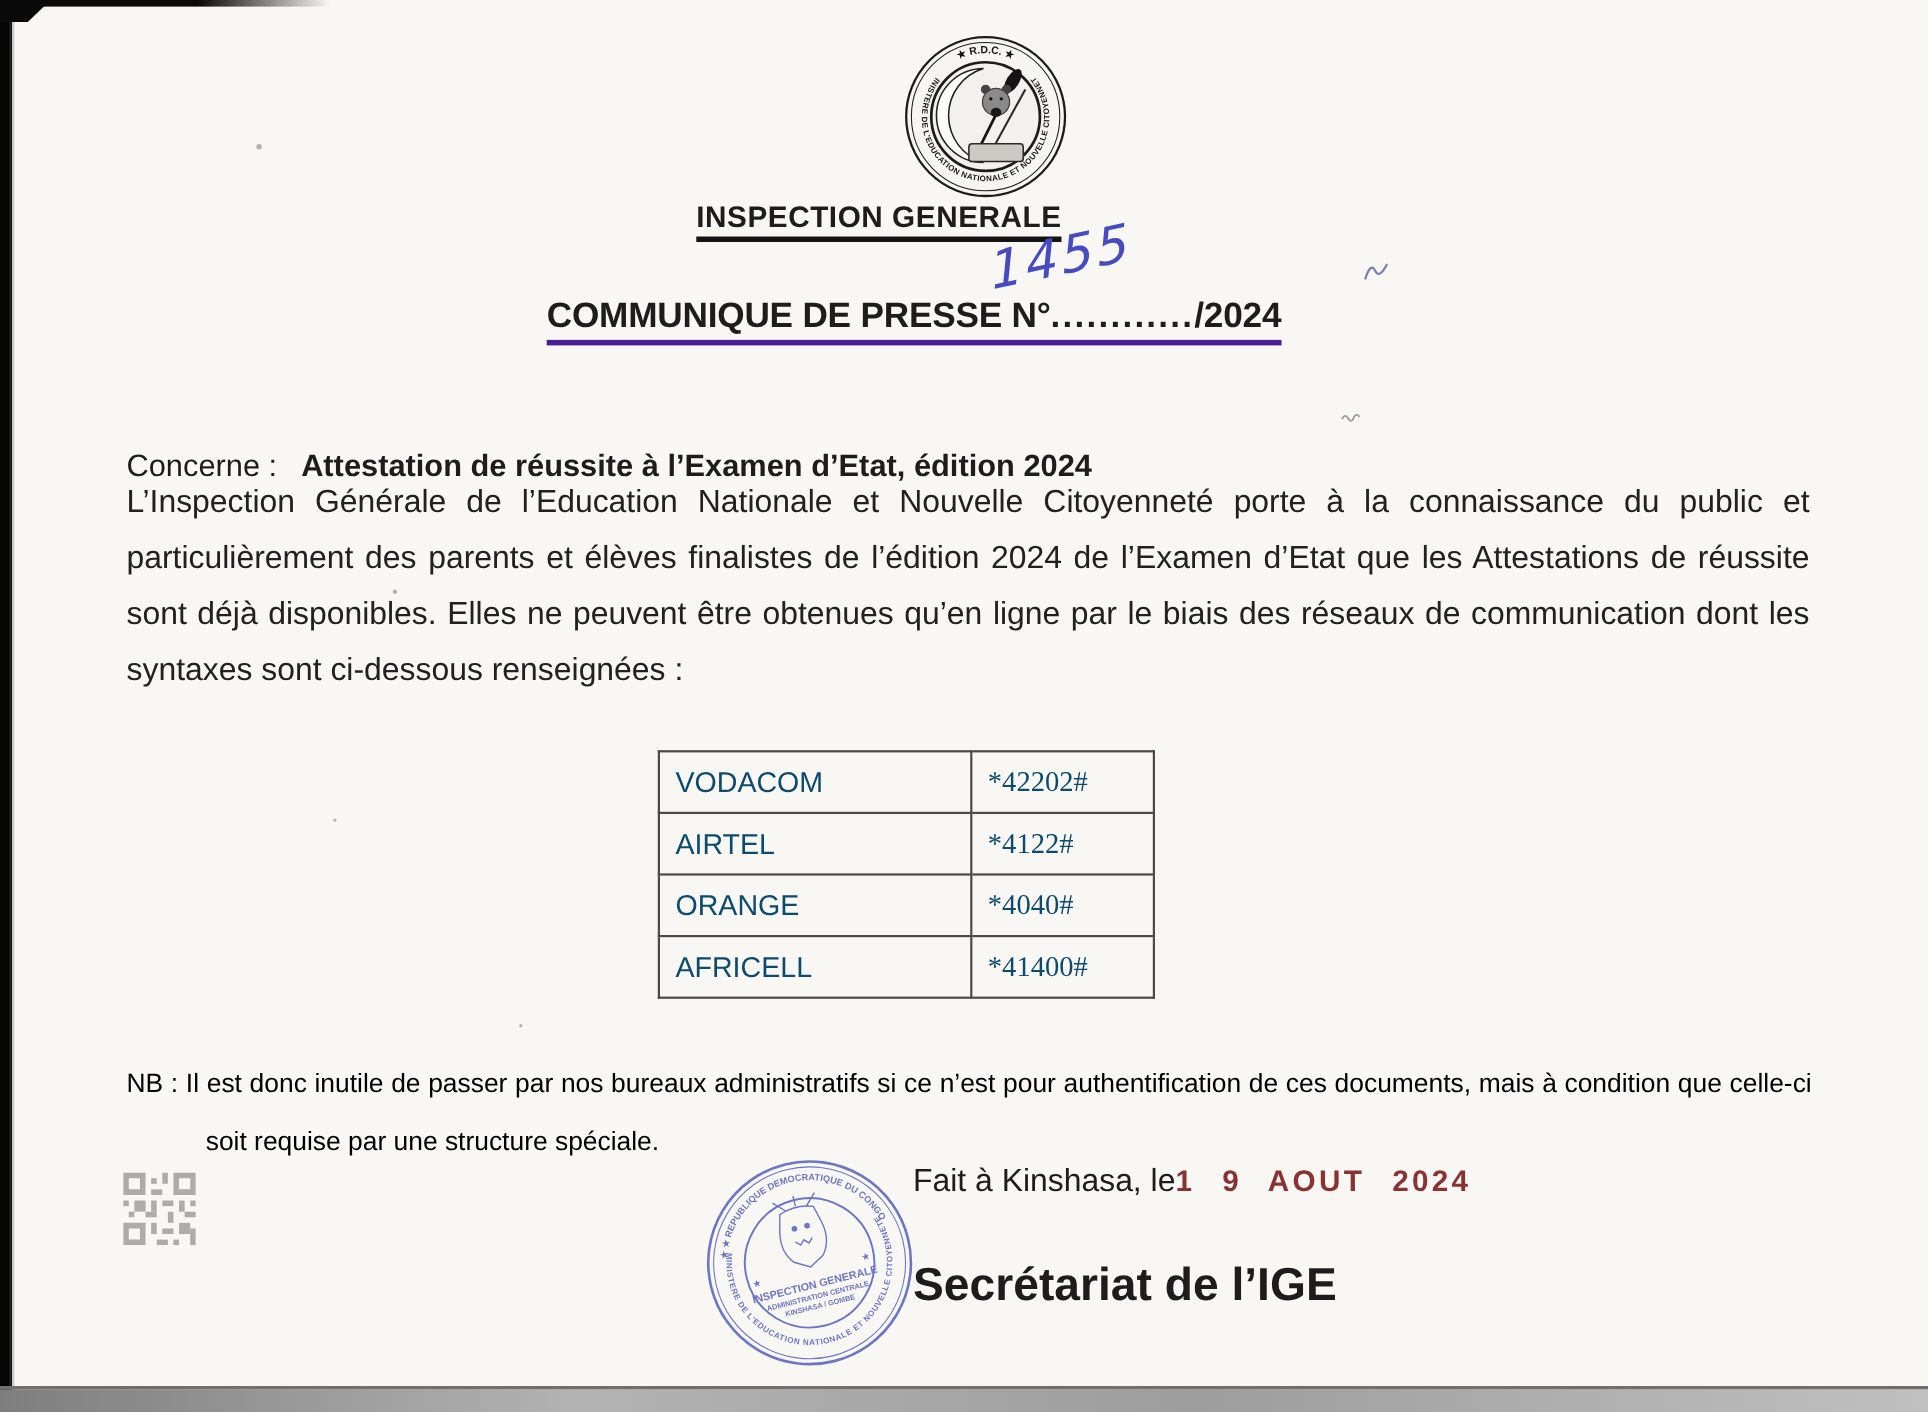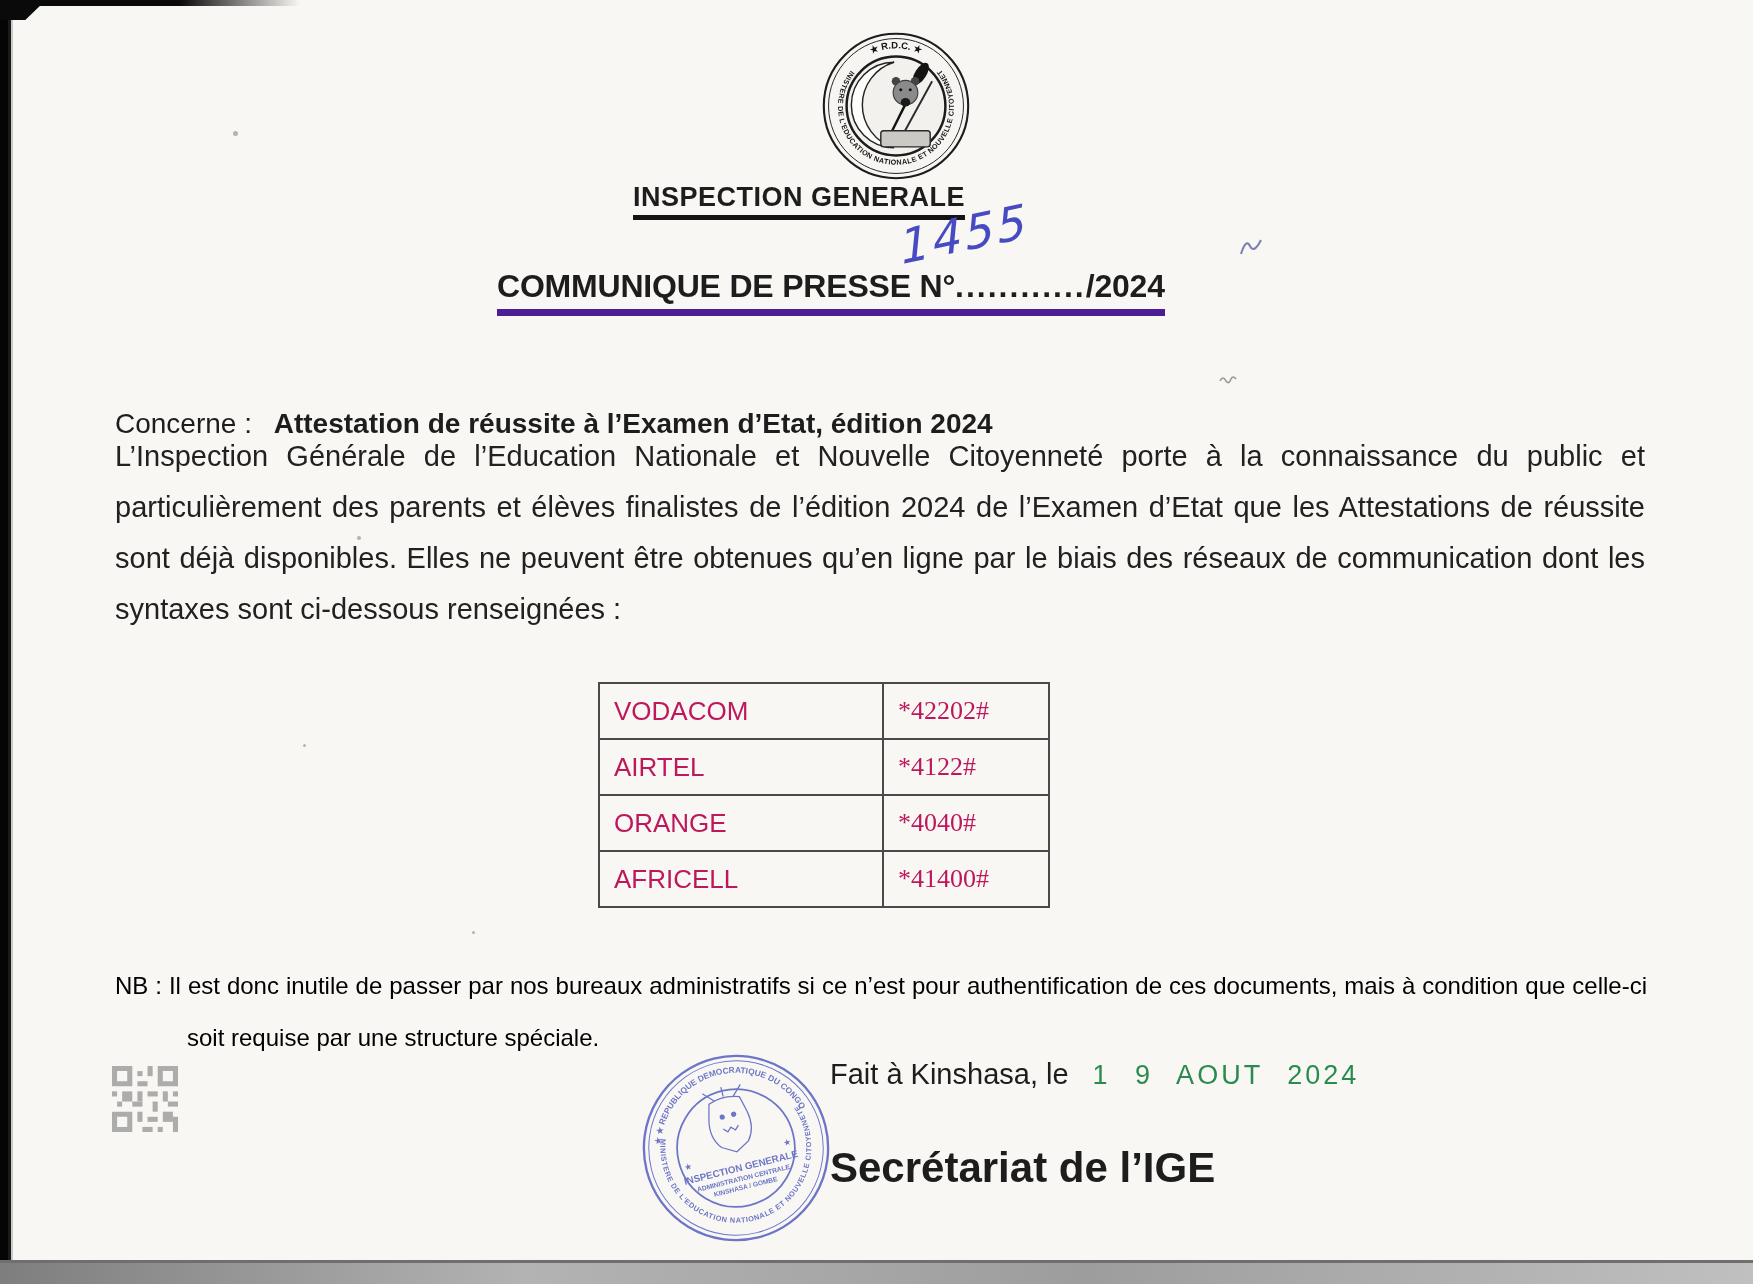--- a/index.html
+++ b/index.html
@@ -37,21 +37,21 @@
 
   .org-title{
     left:633px;top:182px;
     font-size:27px;font-weight:800;letter-spacing:.5px;
     padding-bottom:2px;border-bottom:5px solid #141414;
     white-space:nowrap;
   }
   .press-title{
     left:497px;top:268px;
     font-size:32px;font-weight:800;letter-spacing:-.2px;
-    padding-bottom:4px;border-bottom:7px solid #4c1d95;
+    padding-bottom:4px;border-bottom:5px solid #4c1d95;
     white-space:nowrap;
   }
   .press-title .dots{letter-spacing:2px;}
   .handwritten{
     left:903px;top:220px;
     font-family:"DejaVu Sans",sans-serif;
     font-style:italic;font-size:47px;letter-spacing:3px;
     color:var(--pen-blue);
     transform:rotate(-12deg) skewX(-7deg);
     transform-origin:left bottom;
@@ -64,39 +64,39 @@
   .body-par{
     left:115px;top:402px;width:1530px;
     font-size:29px;line-height:51px;text-align:justify;color:#212121;
   }
 
   .syntax-table{
     left:598px;top:682px;border-collapse:collapse;
   }
   .syntax-table td{
     border:2px solid #4a4a4a;
-    font-size:26px;color:#be185d;
+    font-size:26px;color:#0c4a6e;
     height:54px;vertical-align:middle;
     padding:0 0 0 14px;
   }
   .syntax-table td.op{width:268px;}
   .syntax-table td.code{width:150px;font-family:Liberation Serif, serif;}
 
   .nb-par{
     left:115px;top:936px;width:1460px;
     font-size:24px;line-height:52px;text-align:justify;color:#000000;
     padding-left:72px;text-indent:-72px;
   }
 
   
   .stamp{left:638px;top:1050px;transform:rotate(-14deg);opacity:.82;}
   .date-line{left:830px;top:1058px;font-size:29px;white-space:nowrap;}
   .stamp-date{
-    font-weight:400;font-size:27px;color:#15803d;
-    letter-spacing:3px;word-spacing:14px;margin-left:24px;opacity:.9;
+    font-weight:700;font-size:27px;color:#7f1d1d;
+    letter-spacing:3px;word-spacing:14px;margin-left:0;opacity:.9;
   }
   .signature{left:830px;top:1144px;font-size:42px;font-weight:700;white-space:nowrap;text-align:center;}
   .qr{left:112px;top:1066px;opacity:.55;}
 </style>
 </head>
 <body>
 
 <div id="page">
 
   <div class="abs edge-left"></div>

